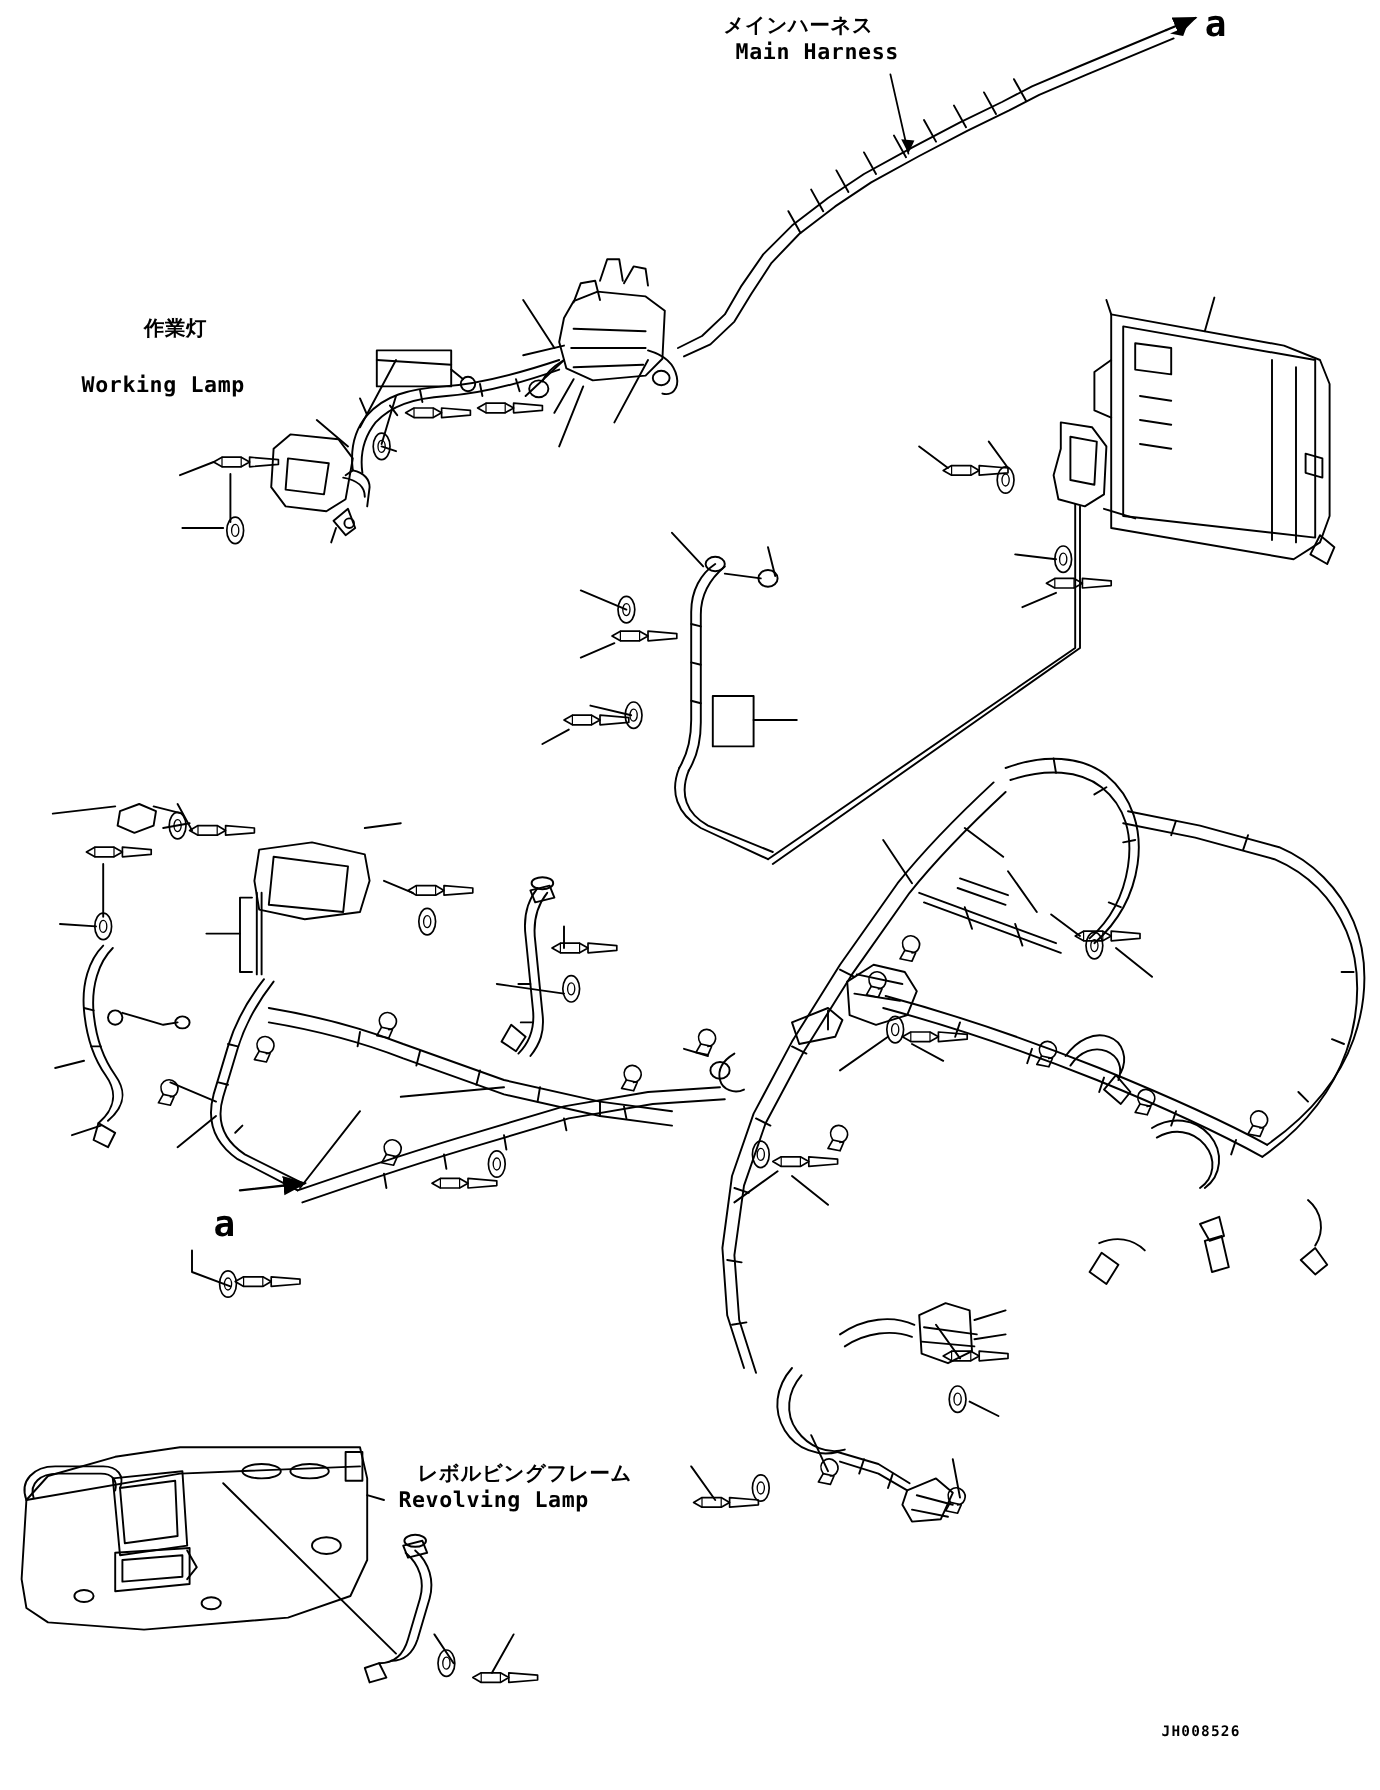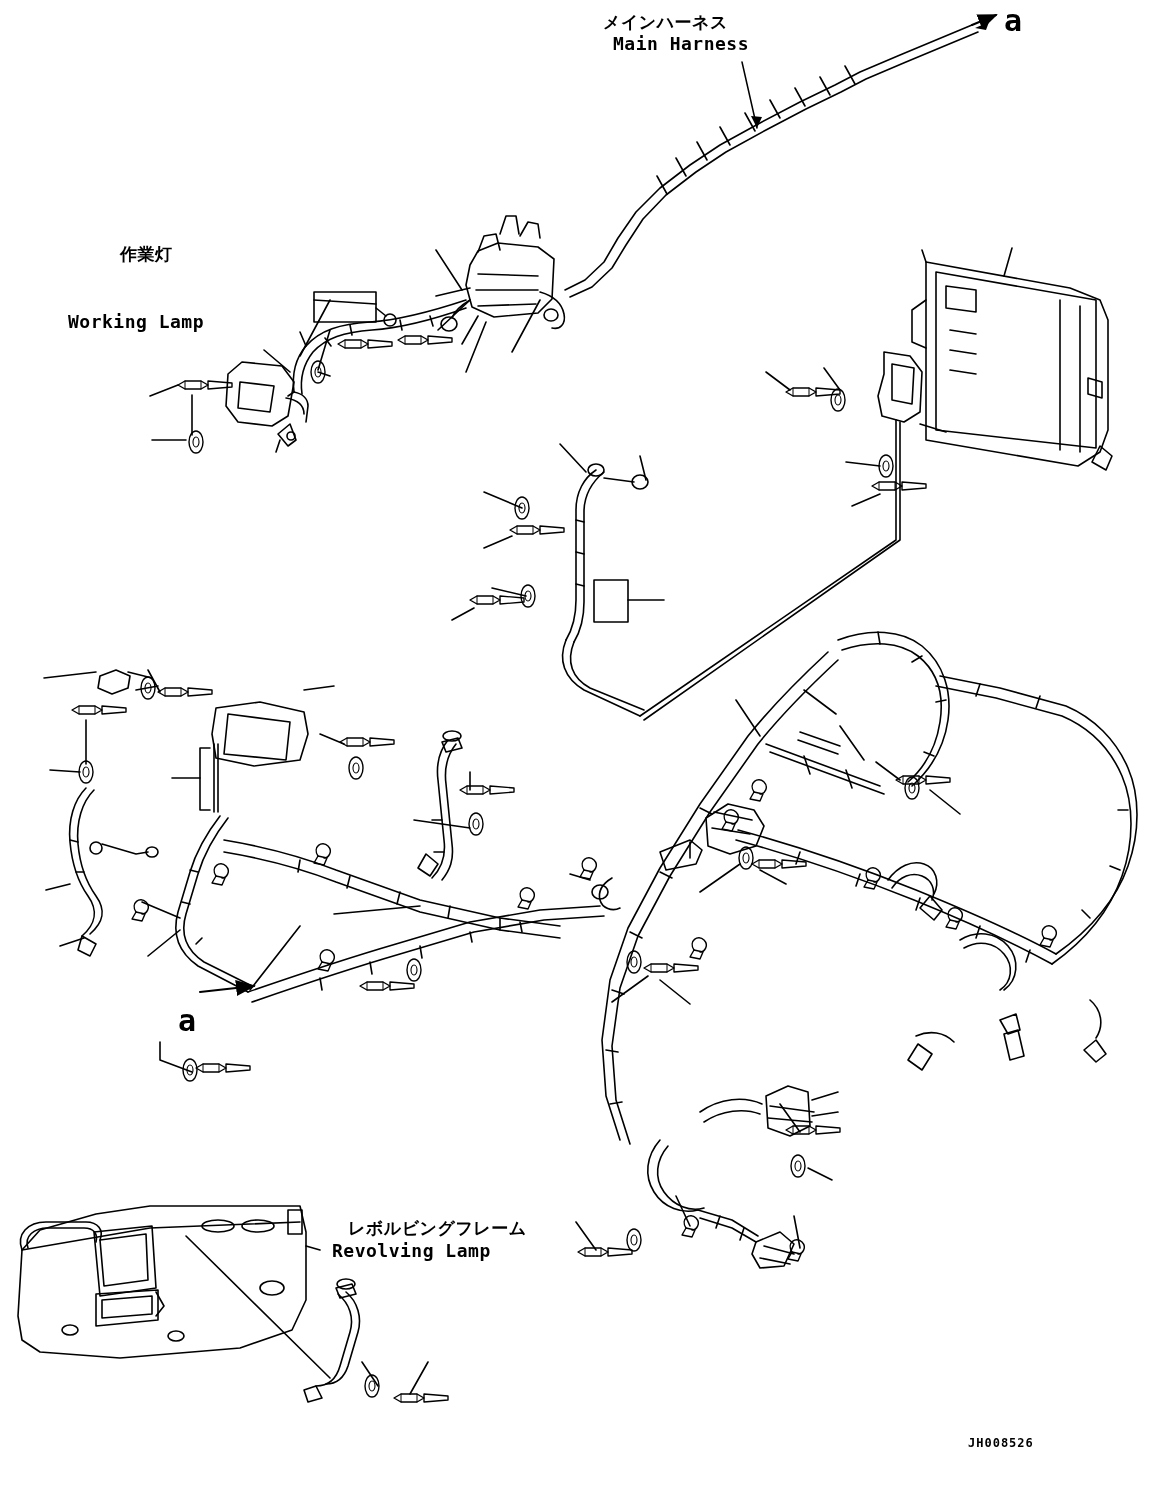--- a/index.html
+++ b/index.html
@@ -400,21 +400,21 @@
         </g>
       <path d="M186,1236 L330,1378 M362,1362 L378,1386 M428,1362 L410,1394"></path>
 
       <path d="M512,352 L540,300 M466,372 L486,322 M560,444 L586,472 M640,456 L646,480 M736,700 L760,736 M804,690 L836,714 M840,726 L864,760"></path>
     </g>
   </svg>
 
   <div class="lbl lbl-jp" style="left:603px; top:12px;">メインハーネス</div>
   <div class="lbl lbl-en" style="left:601px; top:33px;margin-left:12px;">Main Harness</div>
 
-  <div class="lbl lbl-jp" style="left:120px; top:244px;">作業灯</div>
+  <div class="lbl lbl-jp" style="left:120px; top:264px;">作業灯</div>
   <div class="lbl lbl-en" style="left:68px; top:268px;margin-top:43px;">Working Lamp</div>
 
   <div class="lbl lbl-jp" style="left:348px; top:1218px;">レボルビングフレーム</div>
   <div class="lbl lbl-en" style="left:332px; top:1240px;">Revolving Lamp</div>
 
   <div class="lbl lbl-ref" style="left:1004px; top:2px;">a</div>
   <div class="lbl lbl-ref" style="left:178px; top:1002px;">a</div>
 
   <div class="lbl lbl-code" style="left:968px; top:1436px;">JH008526</div>
 

